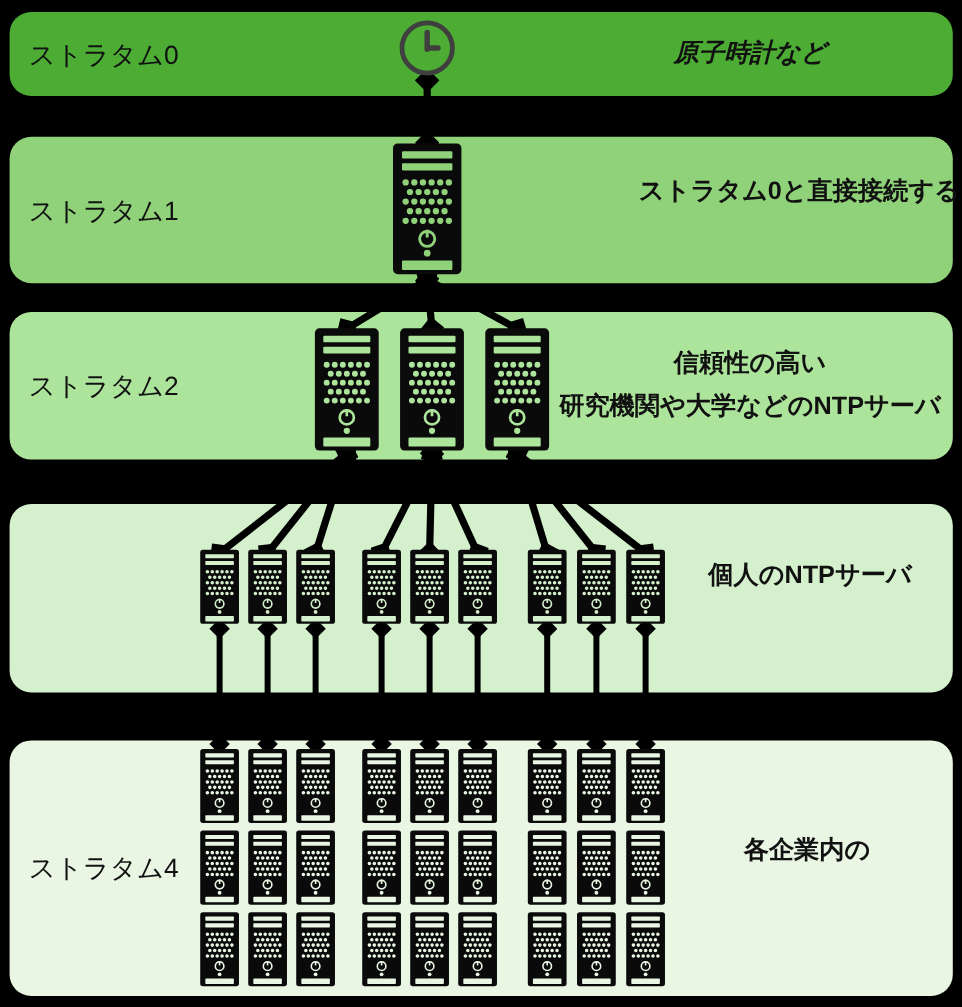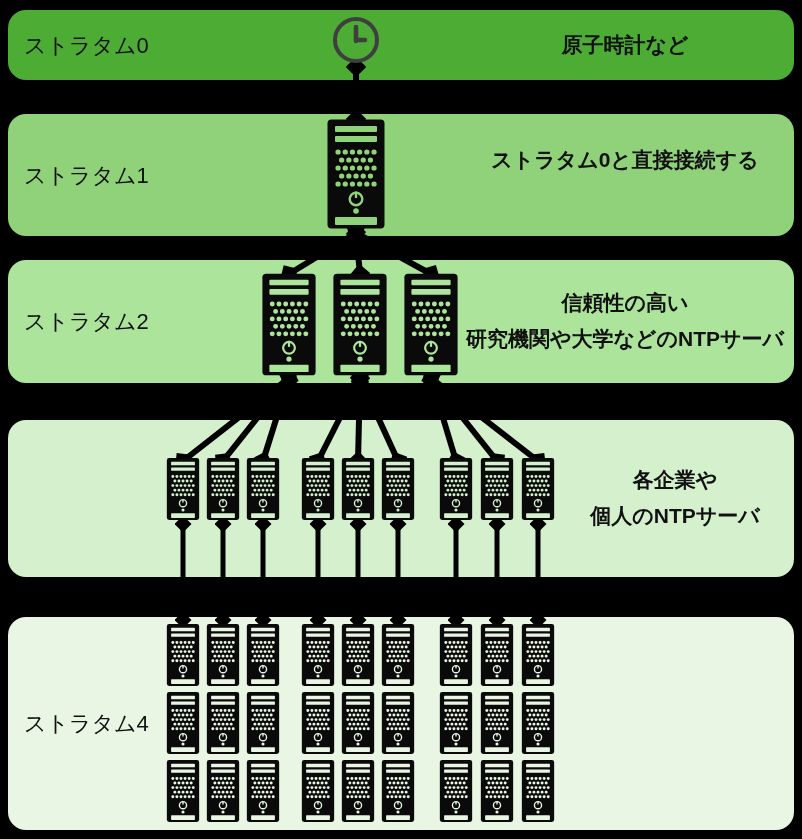--- a/index.html
+++ b/index.html
@@ -6,22 +6,22 @@
   #stage{position:relative;width:802px;height:839px;background:var(--background,#000);
          font-family:"Liberation Sans",sans-serif;overflow:hidden;}
   .band{position:absolute;left:8px;width:786px;border-radius:18px;}
   #band0{top:10px;height:70px;background:var(--stratum0,#4cac34);}
   #band1{top:114px;height:122px;background:var(--stratum1,#90d279);}
   #band2{top:260px;height:123px;background:var(--stratum2,#ade49c);}
   #band3{top:420px;height:157px;background:var(--stratum3,#d4f0cc);}
   #band4{top:617px;height:213px;background:var(--stratum4,#e9f6e4);}
   .blabel{position:absolute;left:24px;font-size:22px;font-weight:normal;color:var(--text,#111);white-space:nowrap;}
   .bdesc{position:absolute;text-align:center;font-size:21px;font-weight:bold;color:var(--text,#111);line-height:36px;}
-  #desc0{left:450px;top:27px;width:350px;}
-  #desc1{left:450px;top:142px;width:350px;}
+  #desc0{left:450px;top:27px;width:350px;font-style:italic;}
+  #desc1{left:450px;top:142px;width:350px;text-align:right;}
   #desc2{left:430px;top:285px;width:390px;}
   #desc3{left:558px;top:462px;width:234px;}
   #desc4{left:545px;top:691px;width:255px;}
   #lab0{top:31px;} #lab1{top:161px;} #lab2{top:307px;} #lab3{top:484px;} #lab4{top:709px;text-align:center;}
   svg.layer{position:absolute;left:0;top:0;}
   .conn path{stroke:var(--connector,#000);fill:none;}
   .sw6{stroke-width:6;}
   .sw5{stroke-width:5;}
   .clockface{fill:var(--stratum0,#4cac34);stroke:var(--clock_outline,#3f3f3f);stroke-width:4;}
   .clockhands{stroke:var(--clock_outline,#3f3f3f);stroke-width:4.5;stroke-linecap:round;fill:none;}
@@ -50,24 +50,24 @@
     <div>原子時計など</div>
   </div>
   <div class="bdesc" id="desc1">
     <div>ストラタム0と直接接続する</div>
   </div>
   <div class="bdesc" id="desc2">
     <div>信頼性の高い</div>
     <div>研究機関や大学などのNTPサーバ</div>
   </div>
   <div class="bdesc" id="desc3">
-    <div>各企業や</div>
     <div>個人のNTPサーバ</div>
   </div>
   <div class="bdesc" id="desc4">
+    <div>各企業内の</div>
   </div>
 
   <svg class="layer" width="802" height="839" viewBox="0 0 802 839">
     <defs>
       <marker id="d6" viewBox="0 0 4 4" refX="2" refY="2" markerWidth="3.4" markerHeight="3.4" orient="auto" markerUnits="strokeWidth">
         <path d="M2,0 L4,2 L2,4 L0,2 Z" fill="var(--connector,#000)"></path>
       </marker>
       <symbol id="srv" viewBox="0 0 60 112">
         <rect x="1.5" y="1.5" width="57" height="109" rx="4" fill="var(--icon,#0a0a0a)"></rect>
         <rect x="9" y="8" width="42" height="6" rx="1" fill="var(--hole,#cfe)"></rect>

